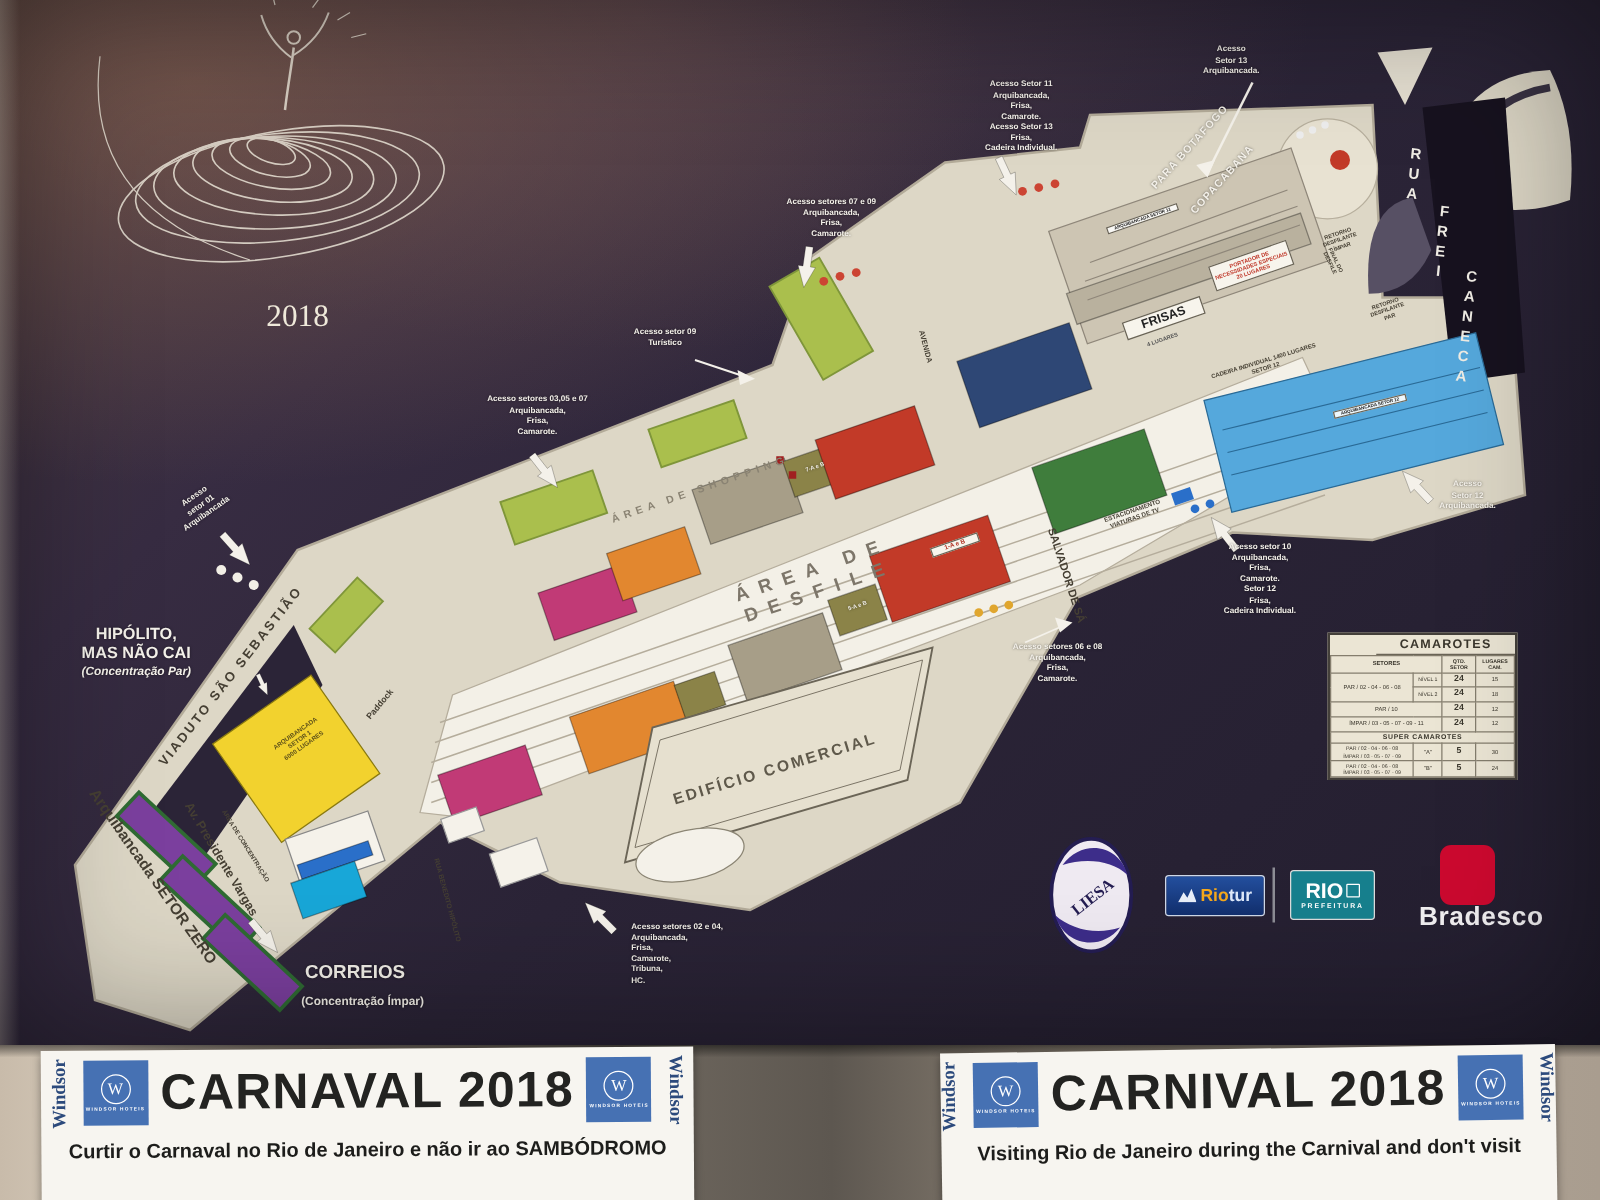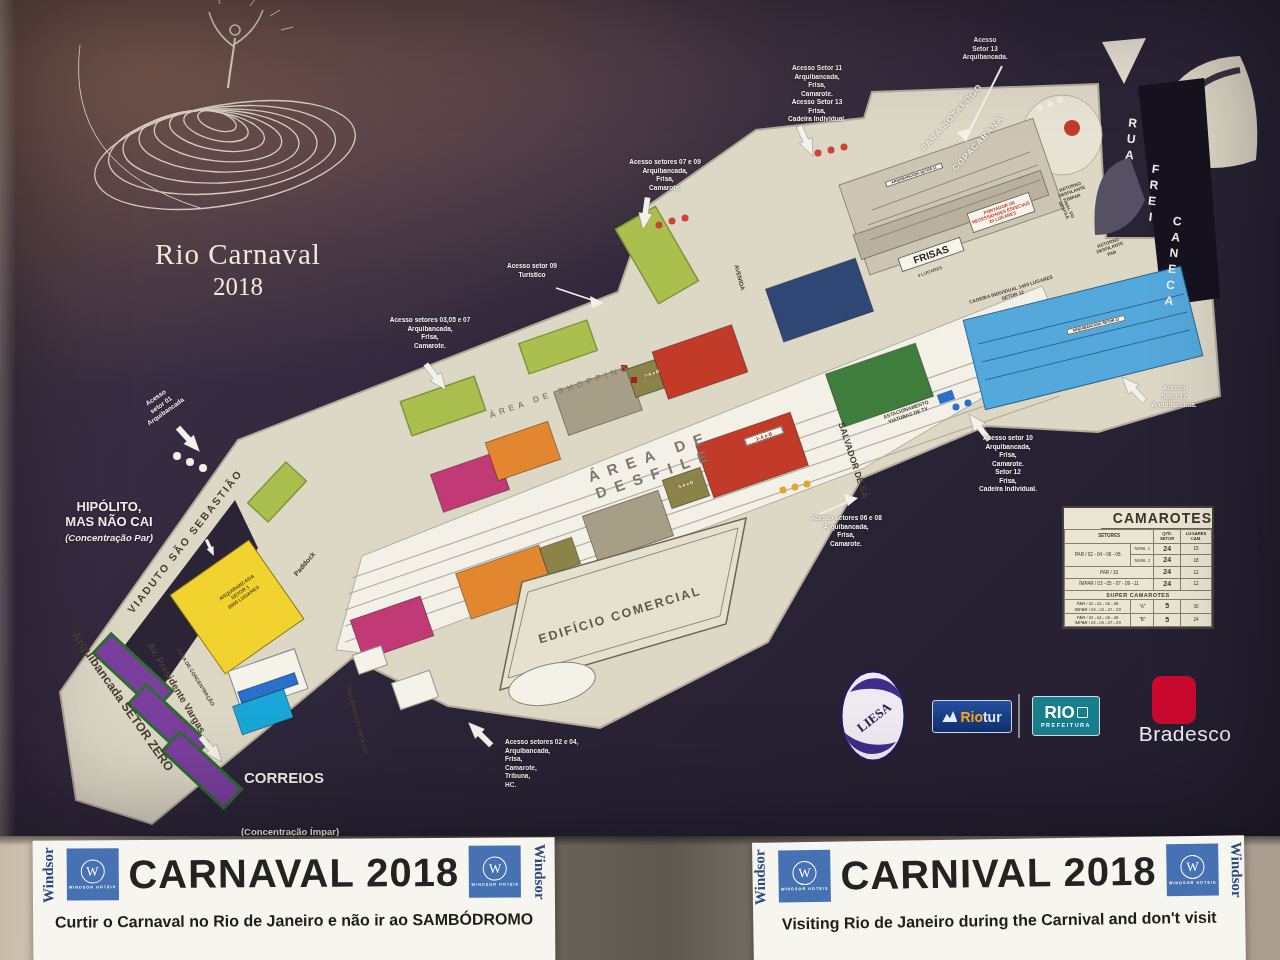--- a/index.html
+++ b/index.html
@@ -18,42 +18,42 @@
   .ml{position:absolute;color:#453f33;font-weight:bold;text-align:center;white-space:pre-line;line-height:1.2;}
   .pill{position:absolute;background:#f7f4ec;border:1px solid #6b6557;text-align:center;color:#222;font-weight:bold;}
   .vtxt{position:absolute;writing-mode:vertical-rl;text-orientation:upright;color:#efece4;font-weight:bold;letter-spacing:2px;}
   #rio-title{position:absolute;left:118px;top:238px;width:240px;text-align:center;color:#efe9da;
      font-family:"Liberation Serif",serif;}
   #rio-title .t1{font-size:29px;letter-spacing:1px;}
   #rio-title .t2{font-size:25px;margin-top:2px;}
   
   #cam{position:absolute;left:1062px;top:506px;width:148px;background:#ebe5d4;border:2px solid #44403a;
        color:#3a362c;}
-  #cam .ttl{font-size:14px;font-weight:bold;text-align:right;letter-spacing:1px;padding:2px 0;border-bottom:1px solid #6b6557;margin-left:37px;}
+  #cam .ttl{font-size:10px;font-weight:bold;text-align:center;letter-spacing:1px;padding:2px 0;border-bottom:1px solid #6b6557;margin-left:37px;}
   #cam table{width:100%;border-collapse:collapse;}
   #cam td,#cam th{border:0.5px solid #847d6d;text-align:center;padding:1px 1px;font-size:4.6px;line-height:1.25;}
   #cam th{font-weight:bold;}
   #cam .num{font-size:7px;font-weight:bold;}
   #cam .sm{font-size:4.2px;}
   #cam .sup{font-size:5.5px;font-weight:bold;letter-spacing:.5px;}
   
   .logo{position:absolute;}
   #riotur{left:932px;top:700px;width:78px;height:31px;background:linear-gradient(#24509f,#122f6e);
      border:1px solid #cfd8e8;border-radius:3px;display:flex;align-items:center;justify-content:center;gap:3px;}
   #riotur .mtn{width:15px;height:11px;background:#e9eff9;clip-path:polygon(0 100%,30% 25%,50% 65%,72% 0,100% 100%);}
   #riotur .r1{color:#f5a81c;font-size:14px;font-weight:bold;}
   #riotur .r2{color:#dfe9fa;font-size:14px;font-weight:bold;}
   #divider{left:1018px;top:694px;width:2px;height:44px;background:#8d8d95;}
   #prefe{left:1032px;top:696px;width:66px;height:38px;background:#17808e;border:1px solid #dcdcdc;border-radius:3px;
      color:#fff;display:flex;flex-direction:column;align-items:center;justify-content:center;}
   #prefe .rio{font-size:17px;font-weight:900;line-height:1;display:flex;align-items:center;gap:2px;}
   #prefe .emb{width:9px;height:9px;border:1px solid #fff;border-radius:1px;display:inline-block;}
   #prefe .pre{font-size:5.5px;letter-spacing:1.5px;font-weight:bold;margin-top:1px;}
   #bradesco-icon{left:1152px;top:676px;width:44px;height:48px;background:#cc092f;border-radius:9px;}
-  #bradesco-txt{left:1120px;top:722px;width:130px;color:#f2f0f2;font-size:21px;font-weight:normal;text-align:center;letter-spacing:.5px;}
+  #bradesco-txt{left:1120px;top:722px;width:130px;color:#f2f0f2;font-size:21px;font-weight:bold;text-align:center;letter-spacing:.5px;}
   
   #wall{position:absolute;left:0;top:836px;width:1280px;height:124px;
     background:linear-gradient(90deg,#c8bbaa 0,#d2c6b6 5%,#a2968a 16%,#6e675e 40%,#5d5750 52%,#8b8174 66%,#b0a495 84%,#a99d8f 100%);}
   #wall::before{content:"";position:absolute;left:0;top:0;width:100%;height:10px;background:linear-gradient(rgba(0,0,0,.5),rgba(0,0,0,0));}
   .sheet{position:absolute;top:3px;height:130px;background:#f7f5f0;box-shadow:0 3px 8px rgba(0,0,0,.4);overflow:hidden;}
   #sheet-left{left:33px;width:522px;transform:rotate(-0.4deg);}
   #sheet-right{left:753px;width:492px;transform:rotate(-0.9deg);}
   .sheet .hdr{display:flex;align-items:center;justify-content:center;gap:10px;margin-top:8px;}
   .sheet .title{font-size:40px;font-weight:800;color:#232321;letter-spacing:1px;white-space:nowrap;}
   .sheet .sub{text-align:center;font-size:16px;font-weight:bold;color:#1d1d1b;margin-top:13px;white-space:nowrap;}
@@ -204,21 +204,20 @@
       </g>
 
       <g>
         <ellipse cx="1174" cy="695" rx="13" ry="8" fill="none" stroke="#fff" stroke-width="3" transform="rotate(-25 1174 695)"></ellipse>
         <rect x="1169" y="700" width="4" height="13" fill="#fff"></rect>
         <rect x="1177" y="703" width="4" height="10" fill="#fff"></rect>
       </g>
     </svg>
 
     <div id="rio-title">
-      <div class="t1">Rio Carnaval</div>
       <div class="t2">2018</div>
     </div>
 
     <div class="ann" style="left:945px;top:36px;width:80px;">Acesso
 Setor 13
 Arquibancada.</div>
     <div class="ann" style="left:758px;top:64px;width:118px;">Acesso Setor 11
 Arquibancada,
 Frisa,
 Camarote.
@@ -235,21 +234,21 @@
 Arquibancada,
 Frisa,
 Camarote.</div>
     <div class="ann" style="left:124px;top:392px;width:74px;transform:rotate(-35deg);">Acesso
 setor 01
 Arquibancada</div>
     <div class="ann" style="left:38px;top:500px;width:142px;font-size:13px;line-height:1.15;">HIPÓLITO,
 MAS NÃO CAI</div>
     <div class="ann" style="left:38px;top:532px;width:142px;font-size:9.5px;font-style:italic;">(Concentração Par)</div>
     <div class="ann" style="left:216px;top:768px;width:136px;font-size:15px;">CORREIOS</div>
-    <div class="ann" style="left:222px;top:826px;width:136px;font-size:9.5px;">(Concentração Ímpar)</div>
+    <div class="ann" style="left:222px;top:796px;width:136px;font-size:9.5px;">(Concentração Ímpar)</div>
     <div class="ann" style="left:505px;top:738px;width:110px;text-align:left;">Acesso setores 02 e 04,
 Arquibancada,
 Frisa,
 Camarote,
 Tribuna,
 HC.</div>
     <div class="ann" style="left:788px;top:514px;width:116px;">Acesso setores 06 e 08
 Arquibancada,
 Frisa,
 Camarote.</div>

